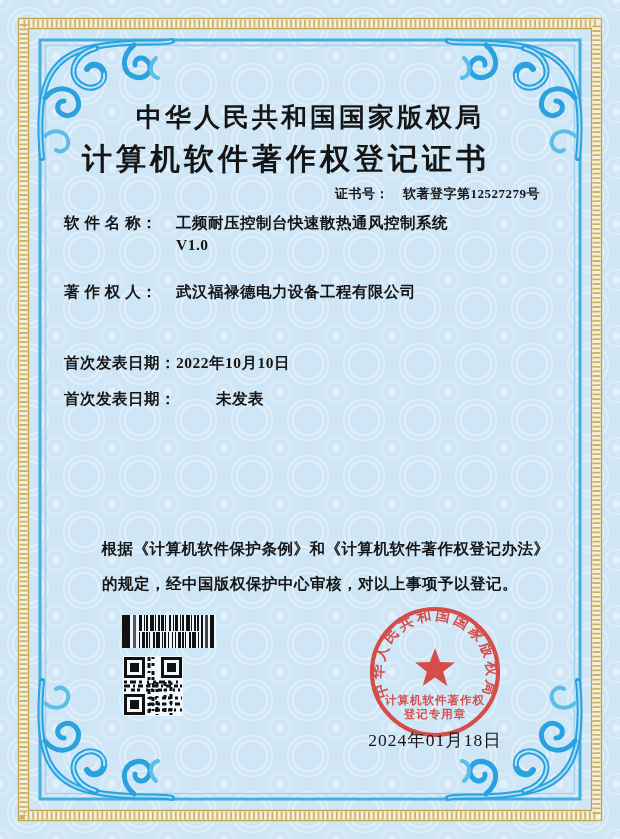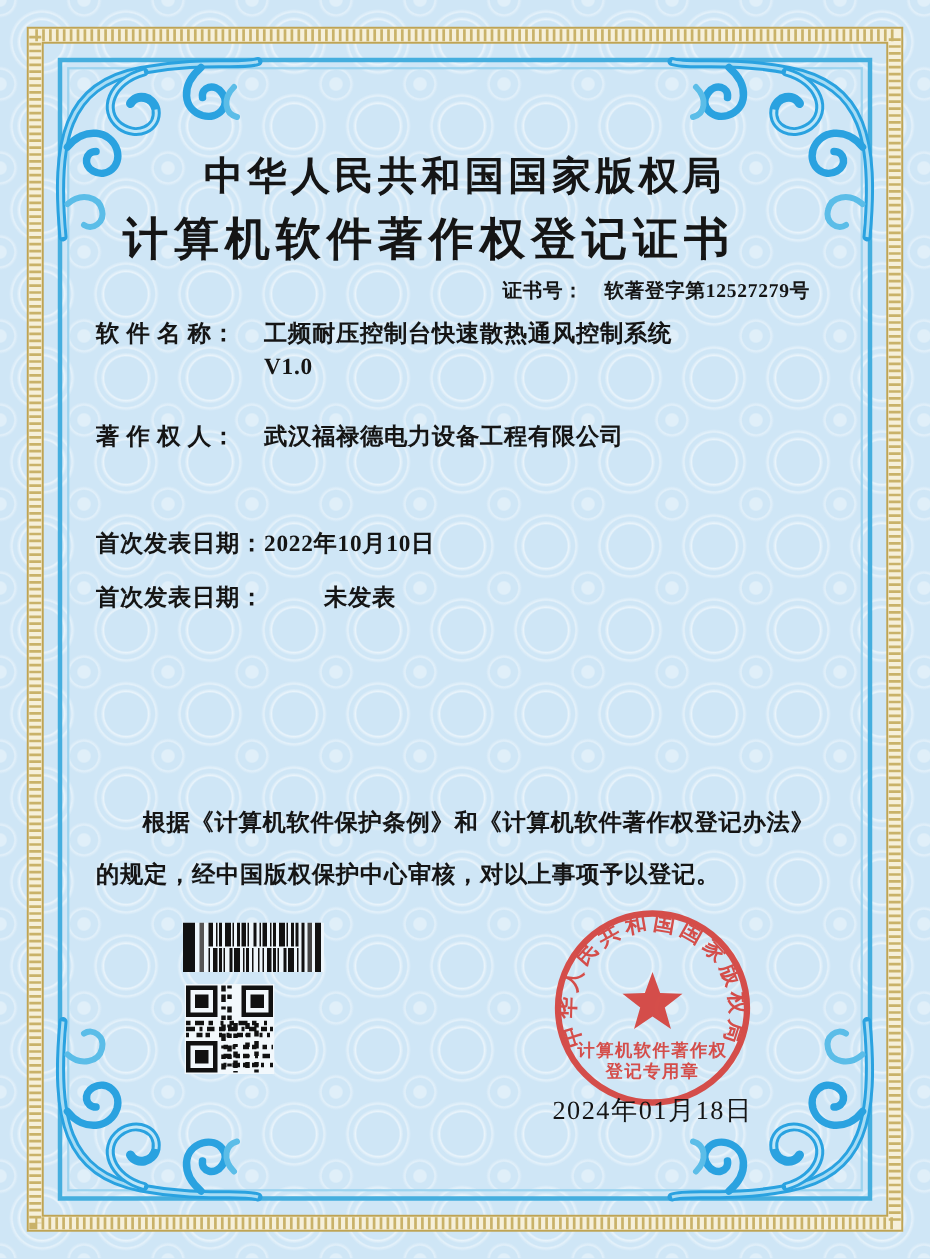--- a/index.html
+++ b/index.html
@@ -32,21 +32,21 @@
   .row .flabel{width:112px;flex:0 0 112px;letter-spacing:.5px;}
   .row .fvalue{white-space:pre-line;letter-spacing:.5px;}
   .row.r1{margin-bottom:24px;}
   .row.r2{margin-bottom:49px;}
   .row.r3{margin-bottom:13px;}
   .row.r4{margin-bottom:30px;gap:40px;}
   .row.r5{margin-bottom:13px;}
   .row.r6{margin-bottom:13px;}
 
   .statement{position:absolute;top:531px;left:64px;width:492px;
-    font-size:15.5px;font-weight:bold;line-height:35px;text-indent:2em;letter-spacing:.5px;}
+    font-size:15.5px;font-weight:bold;line-height:35px;text-indent:2em;letter-spacing:.5px;text-align:center;}
 
   .barcode{position:absolute;left:122px;top:615px;width:94px;height:33px;}
   .qrcode{position:absolute;left:123px;top:656px;width:60px;height:60px;}
 
   .seal{position:absolute;left:366px;top:605px;width:138px;height:138px;opacity:.92;}
   .issue-date{position:absolute;left:335px;top:728px;width:200px;text-align:center;
     font-size:17.5px;font-weight:normal;letter-spacing:1px;}
 </style>
 </head>
 <body>

